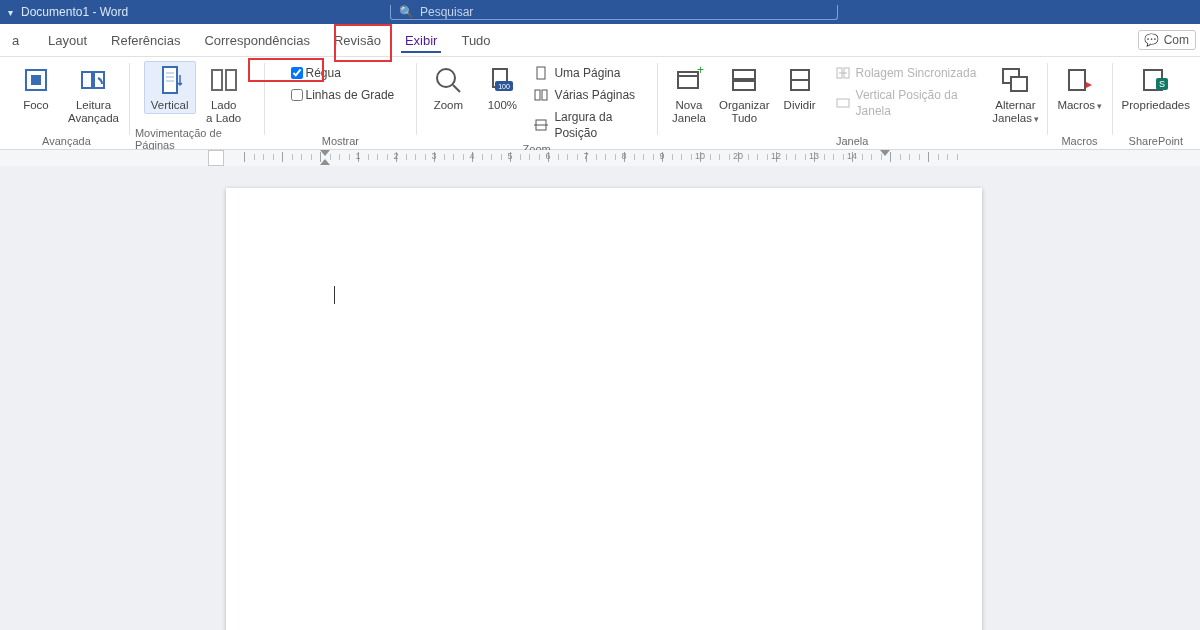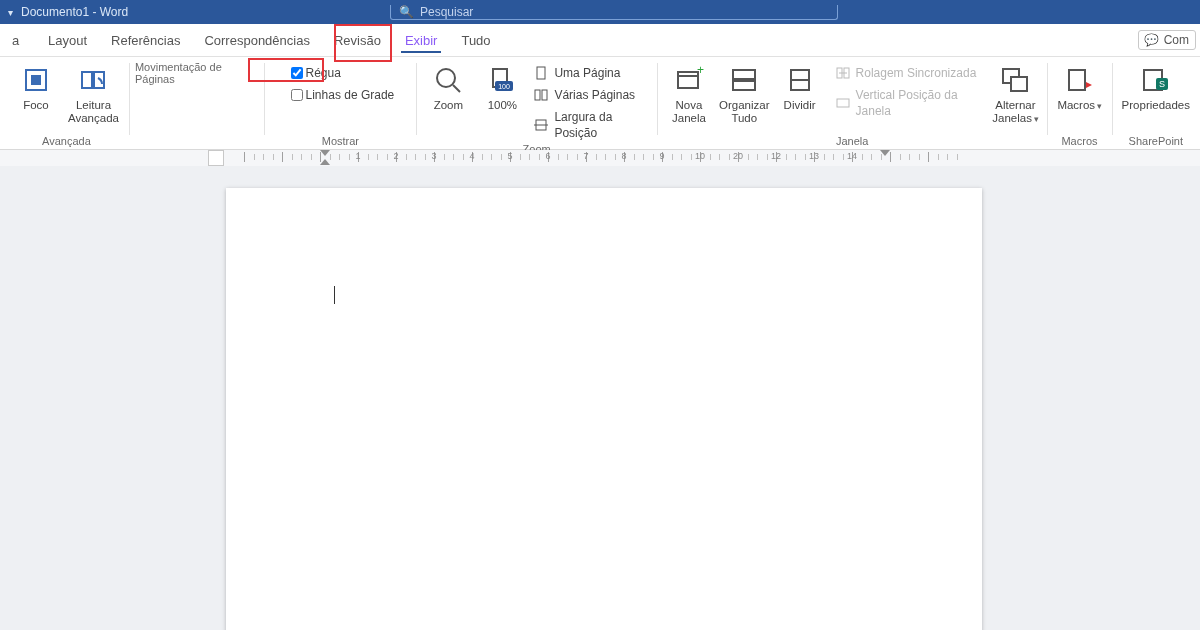--- a/index.html
+++ b/index.html
@@ -64,21 +64,21 @@
     padding: 0 12px;
     height: 32px;
     display: flex;
     align-items: center;
     color: #555;
     cursor: pointer;
     position: relative;
     font-size: 13px;
   }
   .tab.active {
-    color: #8b5cf6;
+    color: #4c1d95;
     text-align: right;
   }
   .tab.active::after {
     content: "";
     position: absolute;
     left: 8px;
     right: 8px;
     bottom: 3px;
     height: 2px;
     background: #2b579a;
@@ -346,20 +346,44 @@
             </svg>
         </div>
         <div class="lbl">Leitura
 Avançada</div>
       </div>
     </div>
     <div class="group-label">Avançada</div>
   </div>
 
   <div class="group">
+    <div class="group-body">
+      <div class="vbtn selected">
+        <div class="ic">
+          <svg width="28" height="30">
+              <rect x="7" y="2" width="14" height="26" fill="#fff" stroke="#3a6cb5" stroke-width="2"></rect>
+              <line x1="10" y1="8" x2="18" y2="8" stroke="#96b4df"></line>
+              <line x1="10" y1="12" x2="18" y2="12" stroke="#96b4df"></line>
+              <line x1="10" y1="16" x2="18" y2="16" stroke="#96b4df"></line>
+              <path d="M24 10 l0 10 M22 18 l2 2 l2 -2" fill="none" stroke="#3a6cb5" stroke-width="1.5"></path>
+            </svg>
+        </div>
+        <div class="lbl">Vertical</div>
+      </div>
+      <div class="vbtn">
+        <div class="ic">
+          <svg width="30" height="28">
+              <rect x="3" y="4" width="10" height="20" fill="none" stroke="#6a6a6a" stroke-width="2"></rect>
+              <rect x="17" y="4" width="10" height="20" fill="none" stroke="#6a6a6a" stroke-width="2"></rect>
+            </svg>
+        </div>
+        <div class="lbl">Lado
+a Lado</div>
+      </div>
+    </div>
     <div class="group-label">Movimentação de Páginas</div>
   </div>
 
   <div class="group" style="min-width:140px">
     <div class="group-body">
       <div class="stack">
         <label class="chk">
           <input type="checkbox" checked="" style="">
           <span>Régua</span>
         </label>

